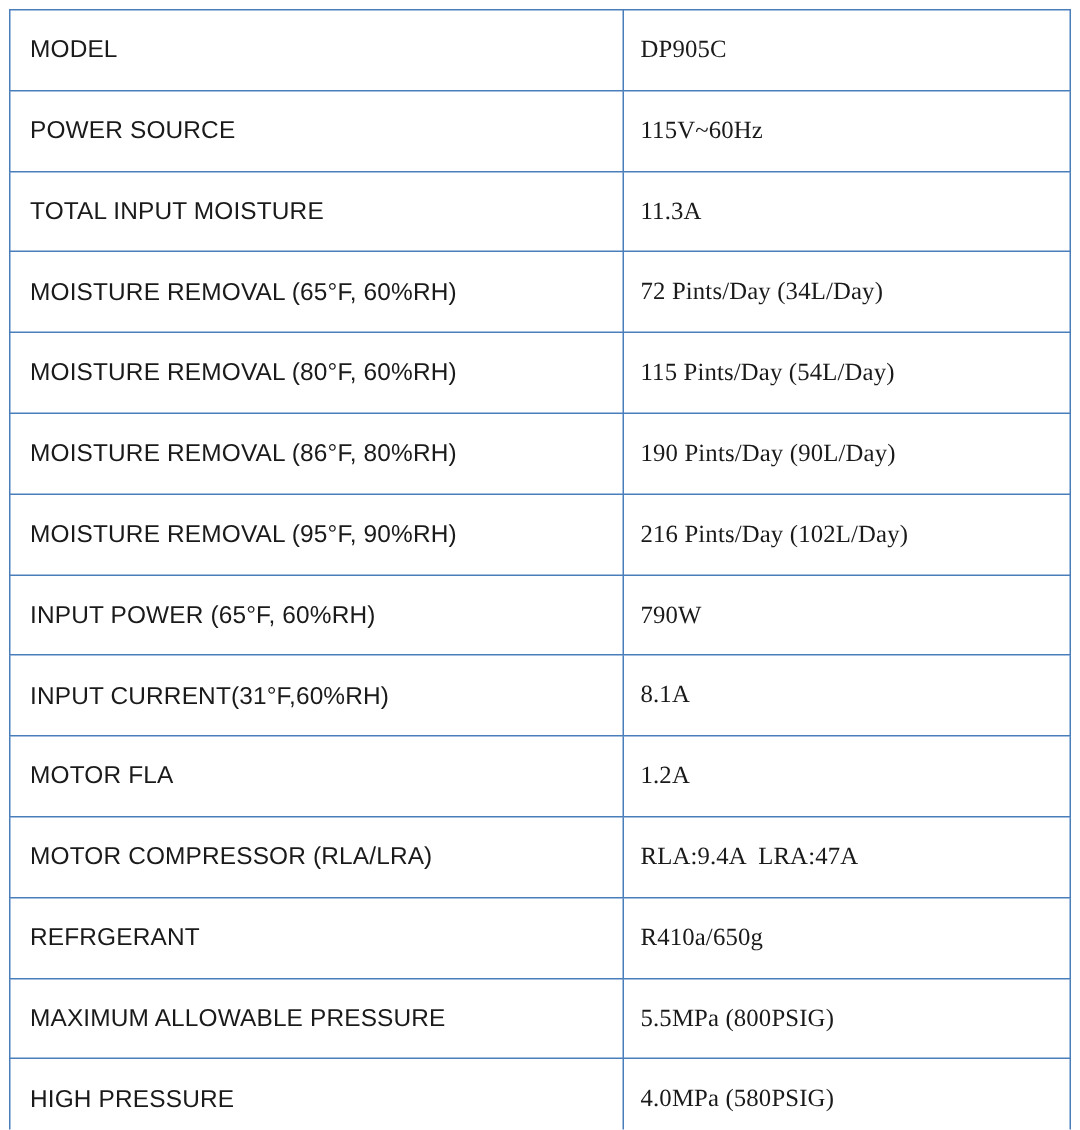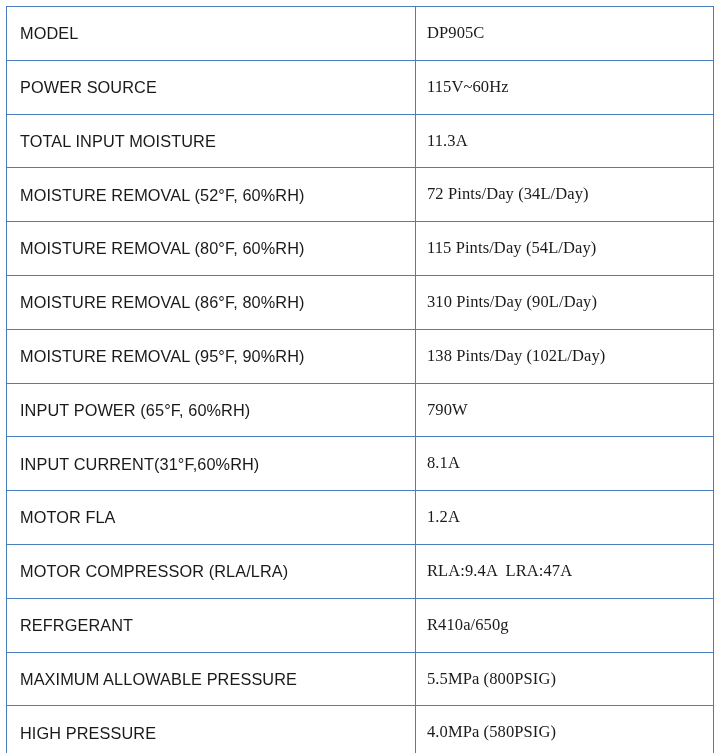--- a/index.html
+++ b/index.html
@@ -75,34 +75,34 @@
       </tr>
       <tr>
         <td class="cell-label">POWER SOURCE</td>
         <td class="cell-value">115V~60Hz</td>
       </tr>
       <tr>
         <td class="cell-label">TOTAL INPUT MOISTURE</td>
         <td class="cell-value">11.3A</td>
       </tr>
       <tr>
-        <td class="cell-label">MOISTURE REMOVAL (52°F, 60%RH)</td>
+        <td class="cell-label">MOISTURE REMOVAL (65°F, 60%RH)</td>
         <td class="cell-value">72 Pints/Day (34L/Day)</td>
       </tr>
       <tr>
         <td class="cell-label">MOISTURE REMOVAL (80°F, 60%RH)</td>
         <td class="cell-value">115 Pints/Day (54L/Day)</td>
       </tr>
       <tr>
         <td class="cell-label">MOISTURE REMOVAL (86°F, 80%RH)</td>
-        <td class="cell-value">310 Pints/Day (90L/Day)</td>
+        <td class="cell-value">190 Pints/Day (90L/Day)</td>
       </tr>
       <tr>
         <td class="cell-label">MOISTURE REMOVAL (95°F, 90%RH)</td>
-        <td class="cell-value">138 Pints/Day (102L/Day)</td>
+        <td class="cell-value">216 Pints/Day (102L/Day)</td>
       </tr>
       <tr>
         <td class="cell-label">INPUT POWER (65°F, 60%RH)</td>
         <td class="cell-value">790W</td>
       </tr>
       <tr>
         <td class="cell-label">INPUT CURRENT(31°F,60%RH)</td>
         <td class="cell-value">8.1A</td>
       </tr>
       <tr>

